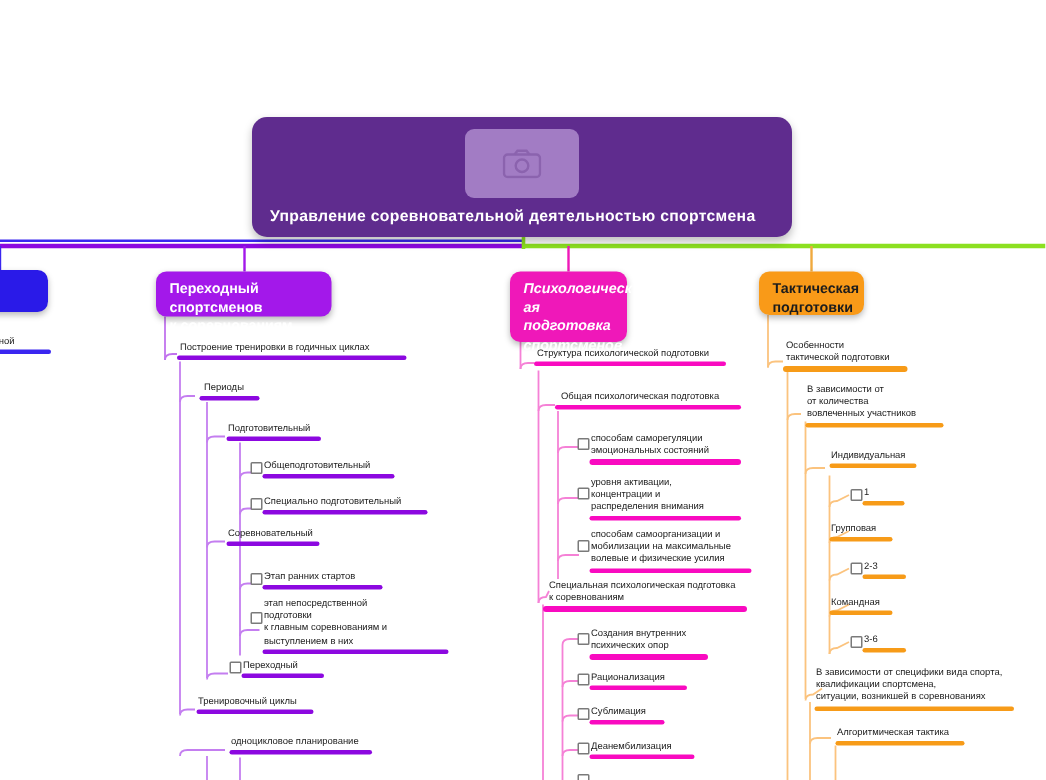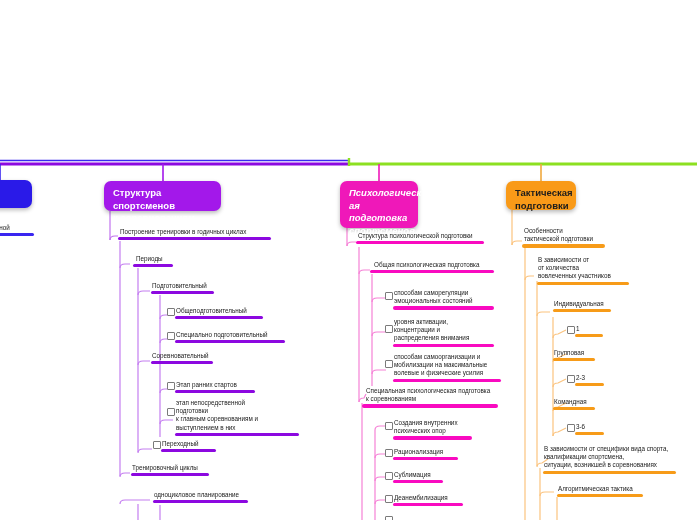--- a/index.html
+++ b/index.html
@@ -130,26 +130,36 @@
     <path d="M553 362 q0 -4 5 -4 L566 354" stroke="#fbc37e" stroke-width="1.2" fill="none"></path>
     <path d="M553 387 q0 -4 5 -4 L566 379" stroke="#fbc37e" stroke-width="1.2" fill="none"></path>
     <path d="M553 411 q0 -4 5 -4 L566 403" stroke="#fbc37e" stroke-width="1.2" fill="none"></path>
     <path d="M553 436 q0 -4 5 -4 L566 428" stroke="#fbc37e" stroke-width="1.2" fill="none"></path>
     <path d="M537 467 q0 -4 5 -4 L548 459" stroke="#fbc37e" stroke-width="1.2" fill="none"></path>
     <path d="M540 468 L540 520" stroke="#fbc37e" stroke-width="1.2" fill="none"></path>
     <path d="M540 496 q0 -4 5 -4 L554 492" stroke="#fbc37e" stroke-width="1.2" fill="none"></path>
     <path d="M557 497 L557 520" stroke="#fbc37e" stroke-width="1.2" fill="none"></path>
   </svg>
 
+  <div class="root-node">
+    <div class="root-img">
+      <svg width="26" height="20" viewBox="0 0 26 20">
+        <rect x="1" y="4" width="24" height="15" rx="2.5" fill="none" stroke="#8b63ae" stroke-width="1.6"></rect>
+        <path d="M8 4 L10 1.5 L16 1.5 L18 4" fill="none" stroke="#8b63ae" stroke-width="1.6"></path>
+        <circle cx="13" cy="11.5" r="4.2" fill="none" stroke="#8b63ae" stroke-width="1.6"></circle>
+      </svg>
+    </div>
+    <div class="root-title">Управление соревновательной деятельностью спортсмена</div>
+  </div>
 
   <div class="l1 blue">
     
   </div>
   <div class="l1 violet">
-    <span style="white-space:pre-line">Структура спортсменов
+    <span style="white-space:pre-line">Переходный спортсменов
 к соревнованиям</span>
   </div>
   <div class="l1 magenta">
     <span style="white-space:pre-line">Психологическ
 ая подготовка
 спортсменов</span>
   </div>
   <div class="l1 orange">
     <span style="white-space:pre-line">Тактическая
 подготовки</span>

